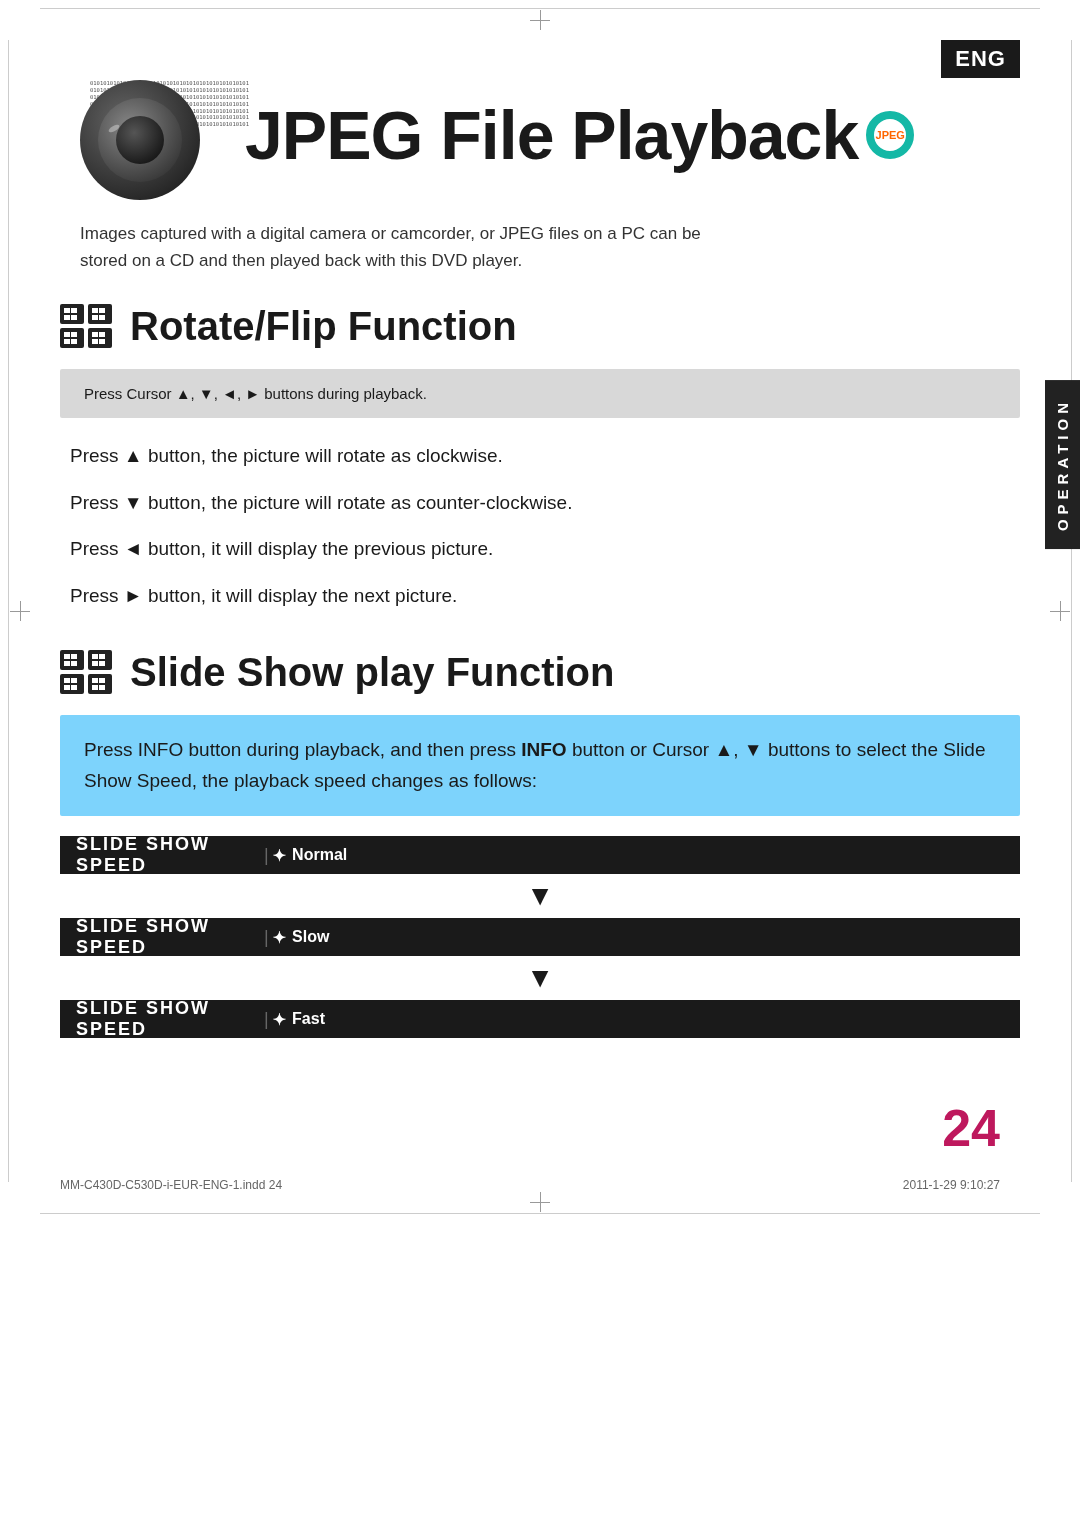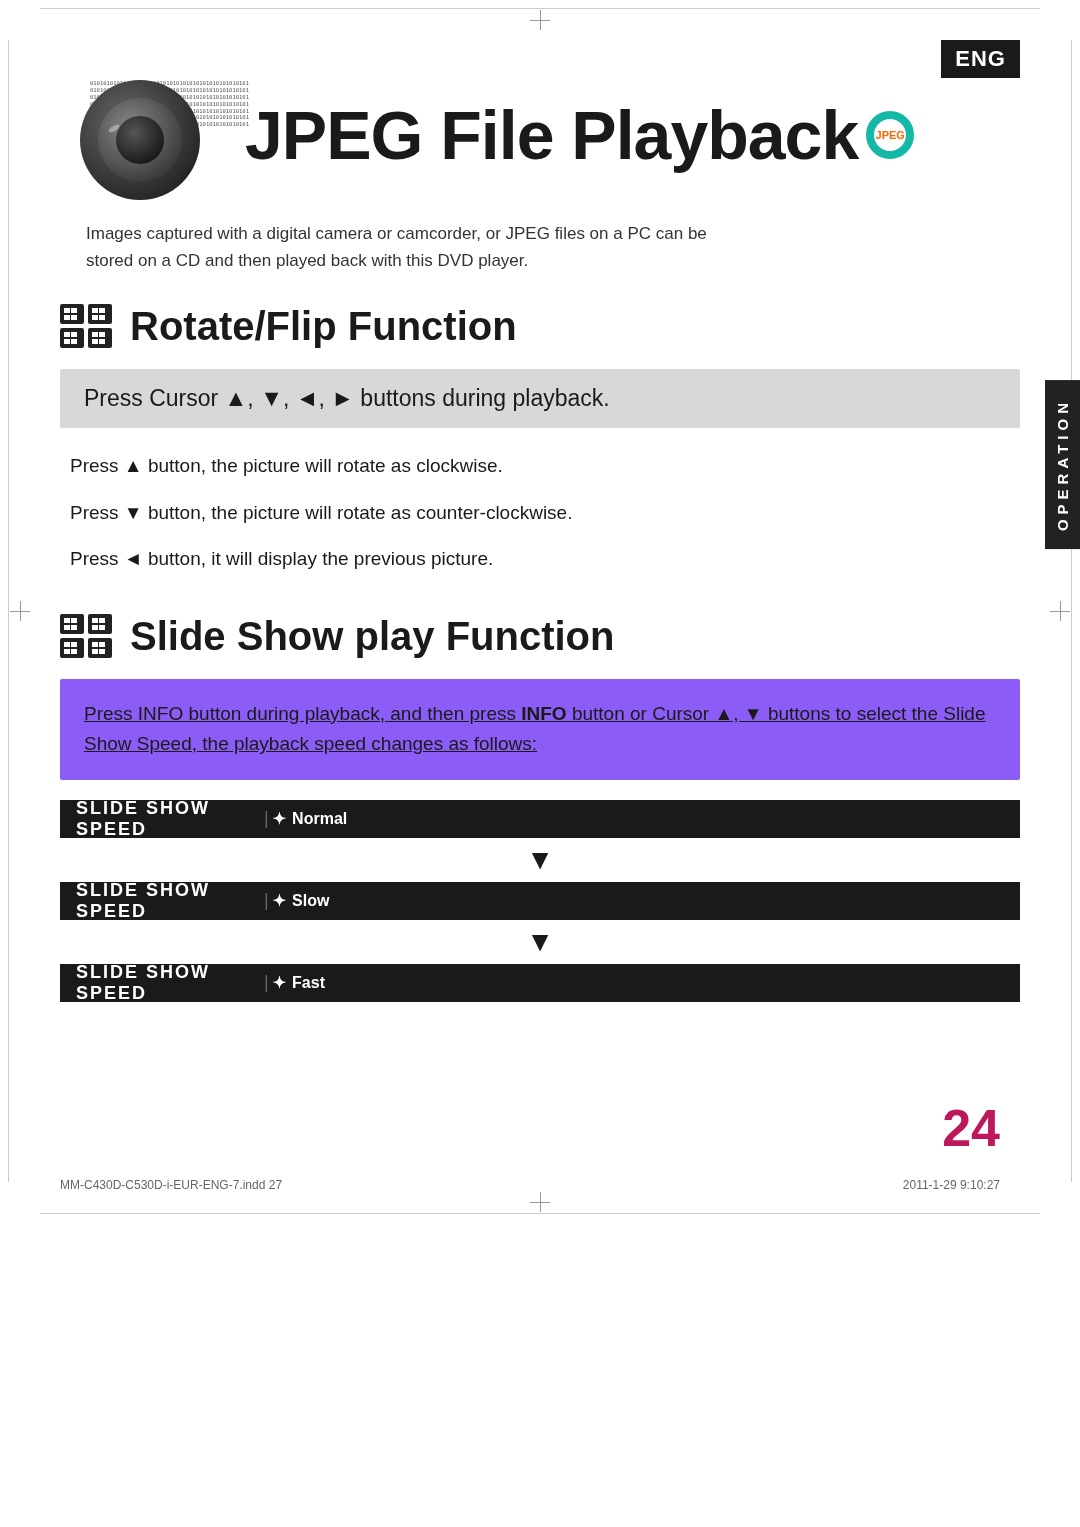--- a/index.html
+++ b/index.html
@@ -111,21 +111,21 @@
       vertical-align: super;
       flex-shrink: 0;
     }
 
     .subtitle-text {
       font-size: 17px;
       color: #333;
       margin-top: 8px;
       margin-bottom: 30px;
       line-height: 1.6;
-      margin-left: 26px;
+      margin-left: 20px;
     }
 
     
     .section-header {
       display: flex;
       align-items: center;
       margin-bottom: 20px;
       margin-top: 10px;
     }
 
@@ -146,49 +146,48 @@
       font-weight: bold;
       color: #1a1a1a;
       text-align: center;
     }
 
     
     .highlight-box {
       background: #d8d8d8;
       padding: 16px 24px;
       margin-bottom: 24px;
-      font-size: 23px;
+      font-size: 15px;
       color: #1a1a1a;
       border-radius: 2px;
     }
 
     
     .body-text {
       font-size: 19px;
       color: #1a1a1a;
       margin-bottom: 18px;
       line-height: 1.5;
       margin-left: 10px;
     }
 
     
     .slide-section {
       margin-top: 40px;
     }
 
     
     .desc-box {
-      background: #8b5cf6;
+      background: #7dd3fc;
       padding: 20px 24px;
       margin-bottom: 20px;
       font-size: 19px;
       color: #1a1a1a;
       line-height: 1.6;
       border-radius: 2px;
-      text-decoration: underline;
     }
 
     .desc-box strong {
       font-weight: 900;
     }
 
     
     .speed-table {
       width: 100%;
       margin-top: 10px;
@@ -392,20 +391,21 @@
       </svg>
     </div>
     <span class="section-title">Rotate/Flip Function</span>
   </div>
 
   <div class="highlight-box">Press Cursor ▲, ▼, ◄, ► buttons during playback.</div>
 
   <div class="body-text">Press ▲ button, the picture will rotate as clockwise.</div>
   <div class="body-text">Press ▼ button, the picture will rotate as counter-clockwise.</div>
   <div class="body-text">Press ◄ button, it will display the previous picture.</div>
+  <div class="body-text">Press ► button, it will display the next picture.</div>
 
   <div class="slide-section">
     <div class="section-header">
       <div class="section-icon">
         <svg viewBox="0 0 55 45" xmlns="http://www.w3.org/2000/svg">
           <rect x="0" y="0" width="24" height="20" rx="2" fill="#222"></rect>
           <rect x="2" y="2" width="20" height="16" rx="1" fill="#222"></rect>
           <rect x="4" y="4" width="6" height="5" fill="#fff"></rect>
           <rect x="11" y="4" width="6" height="5" fill="#fff"></rect>
           <rect x="4" y="11" width="6" height="5" fill="#fff"></rect>
@@ -469,17 +469,17 @@
             <span>Fast</span>
         </span>
       </div>
 
     </div>
   </div>
 
   <div class="page-number">24</div>
 
   <div class="footer">
-    <span>MM-C430D-C530D-i-EUR-ENG-7.indd   27</span>
+    <span>MM-C430D-C530D-i-EUR-ENG-1.indd   24</span>
     <span>2011-1-29   9:10:27</span>
   </div>
 
 </div>
 
 </body></html>

